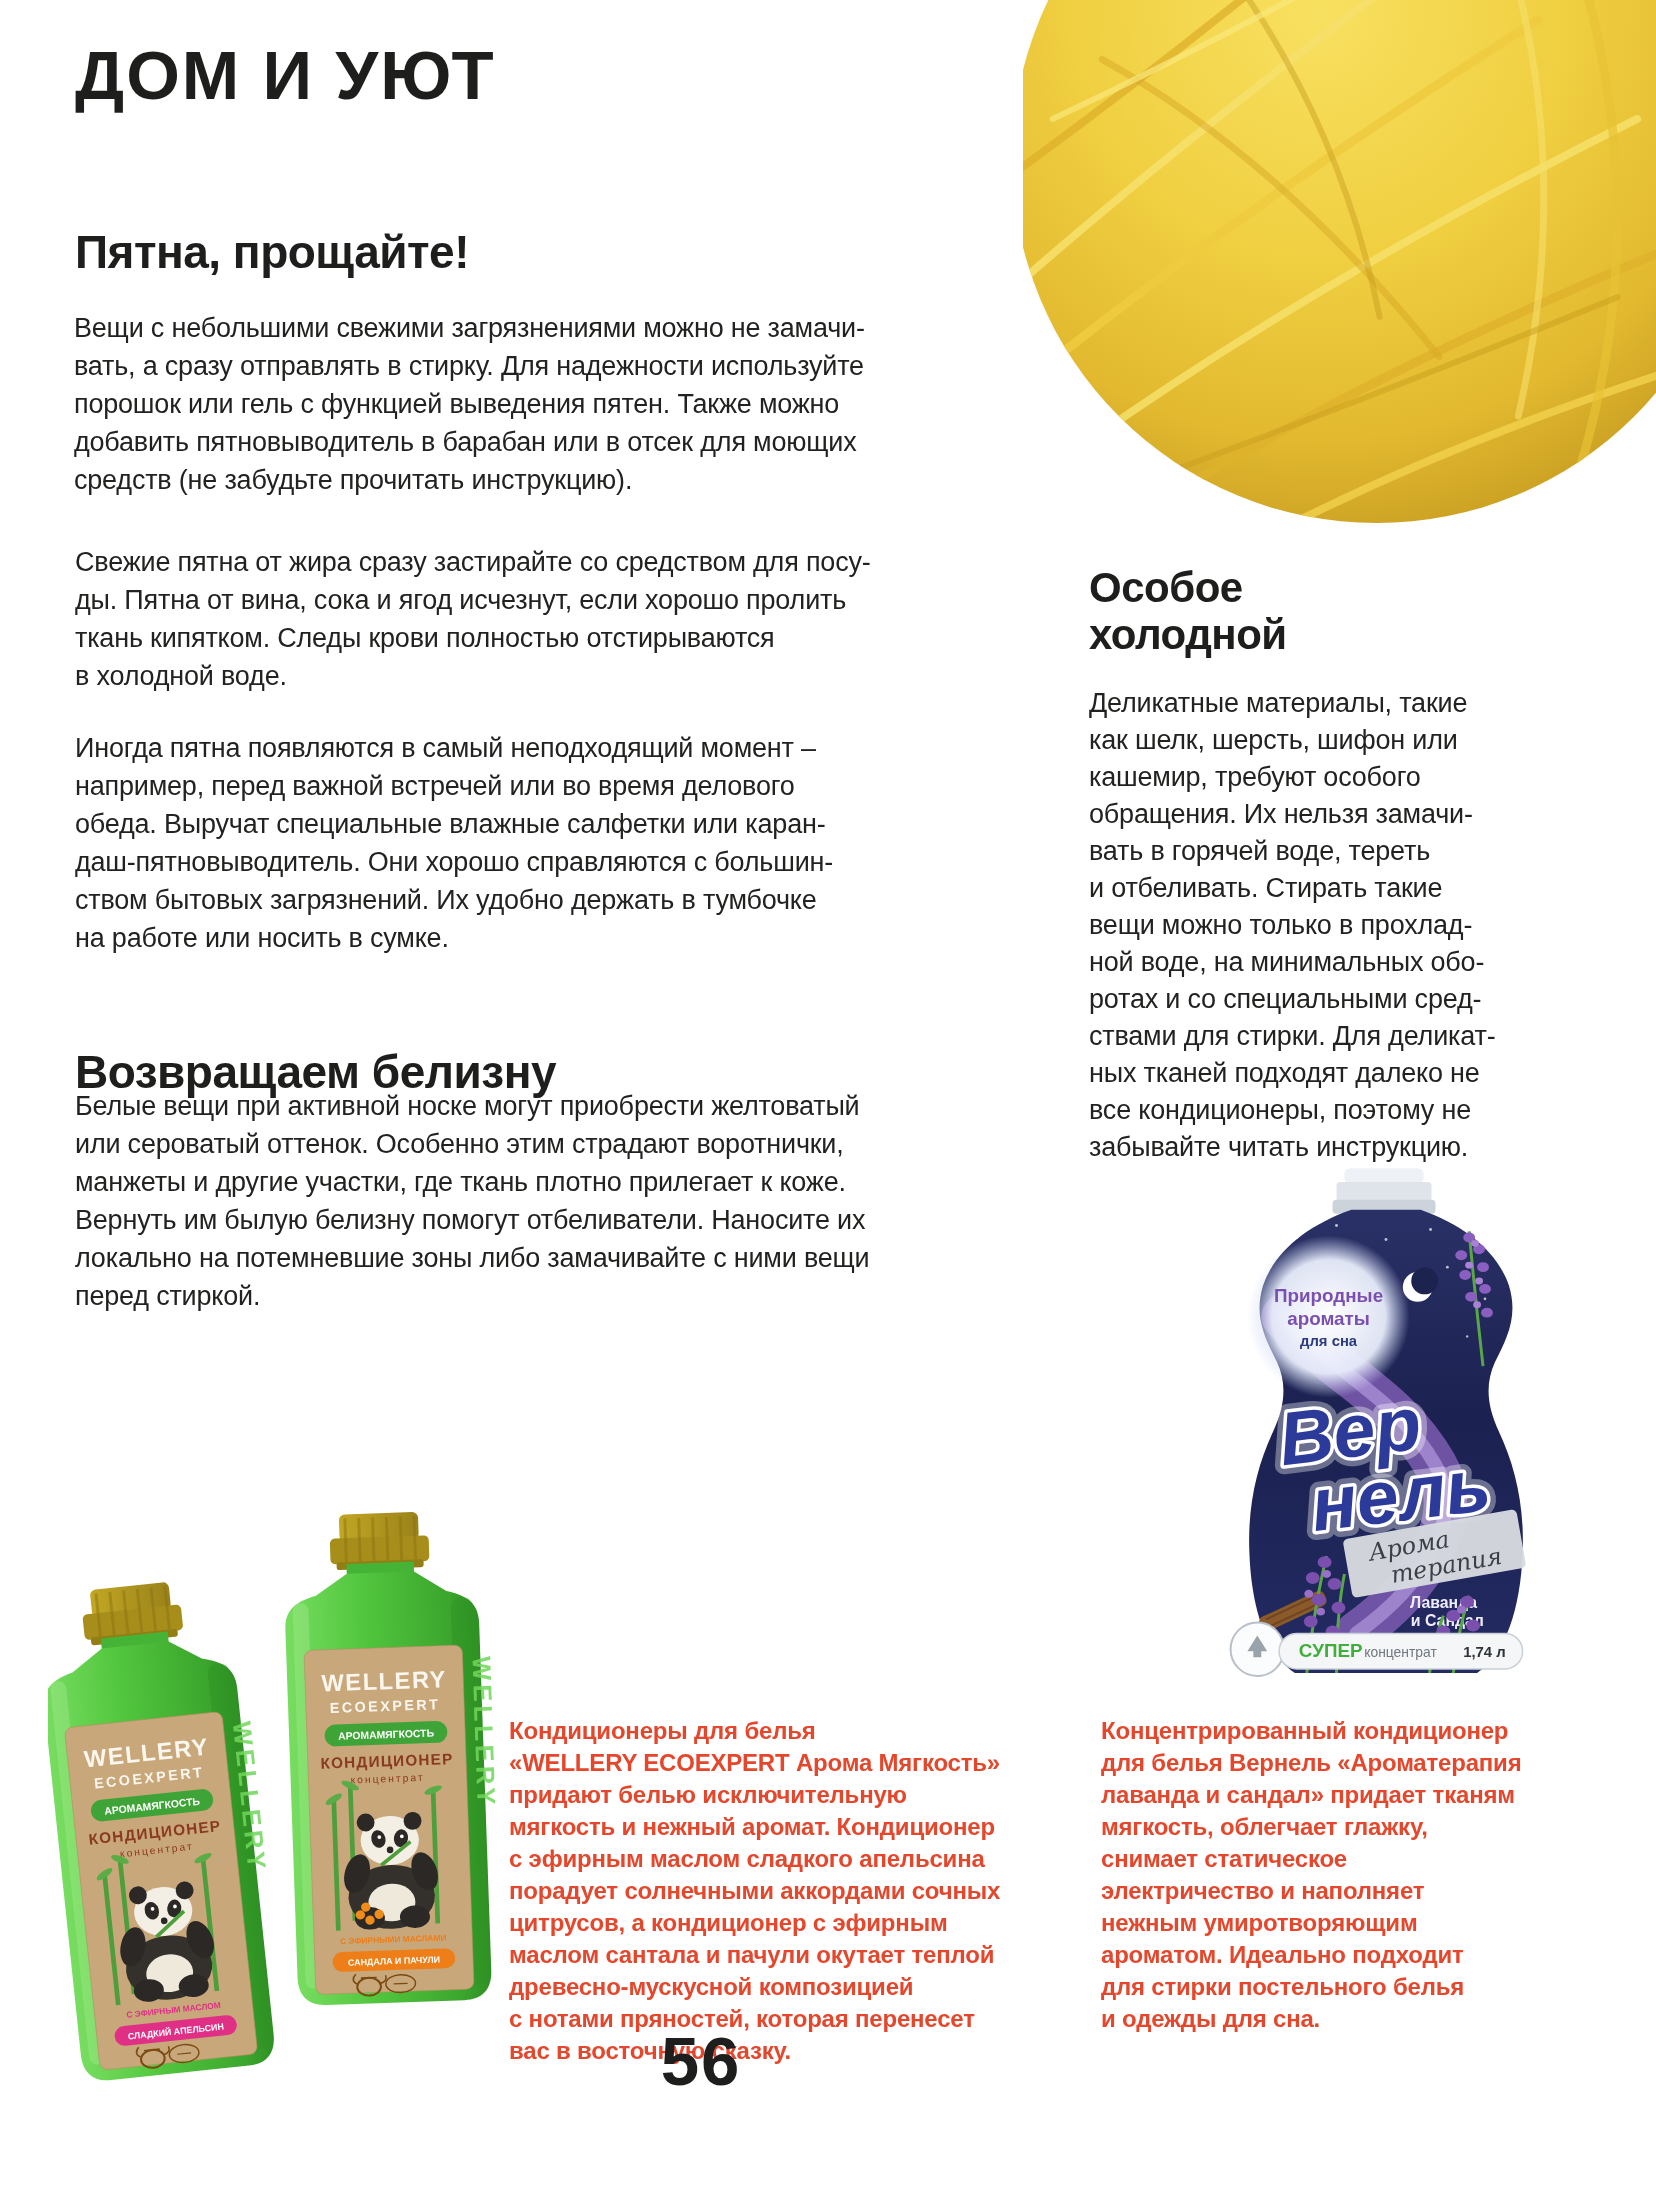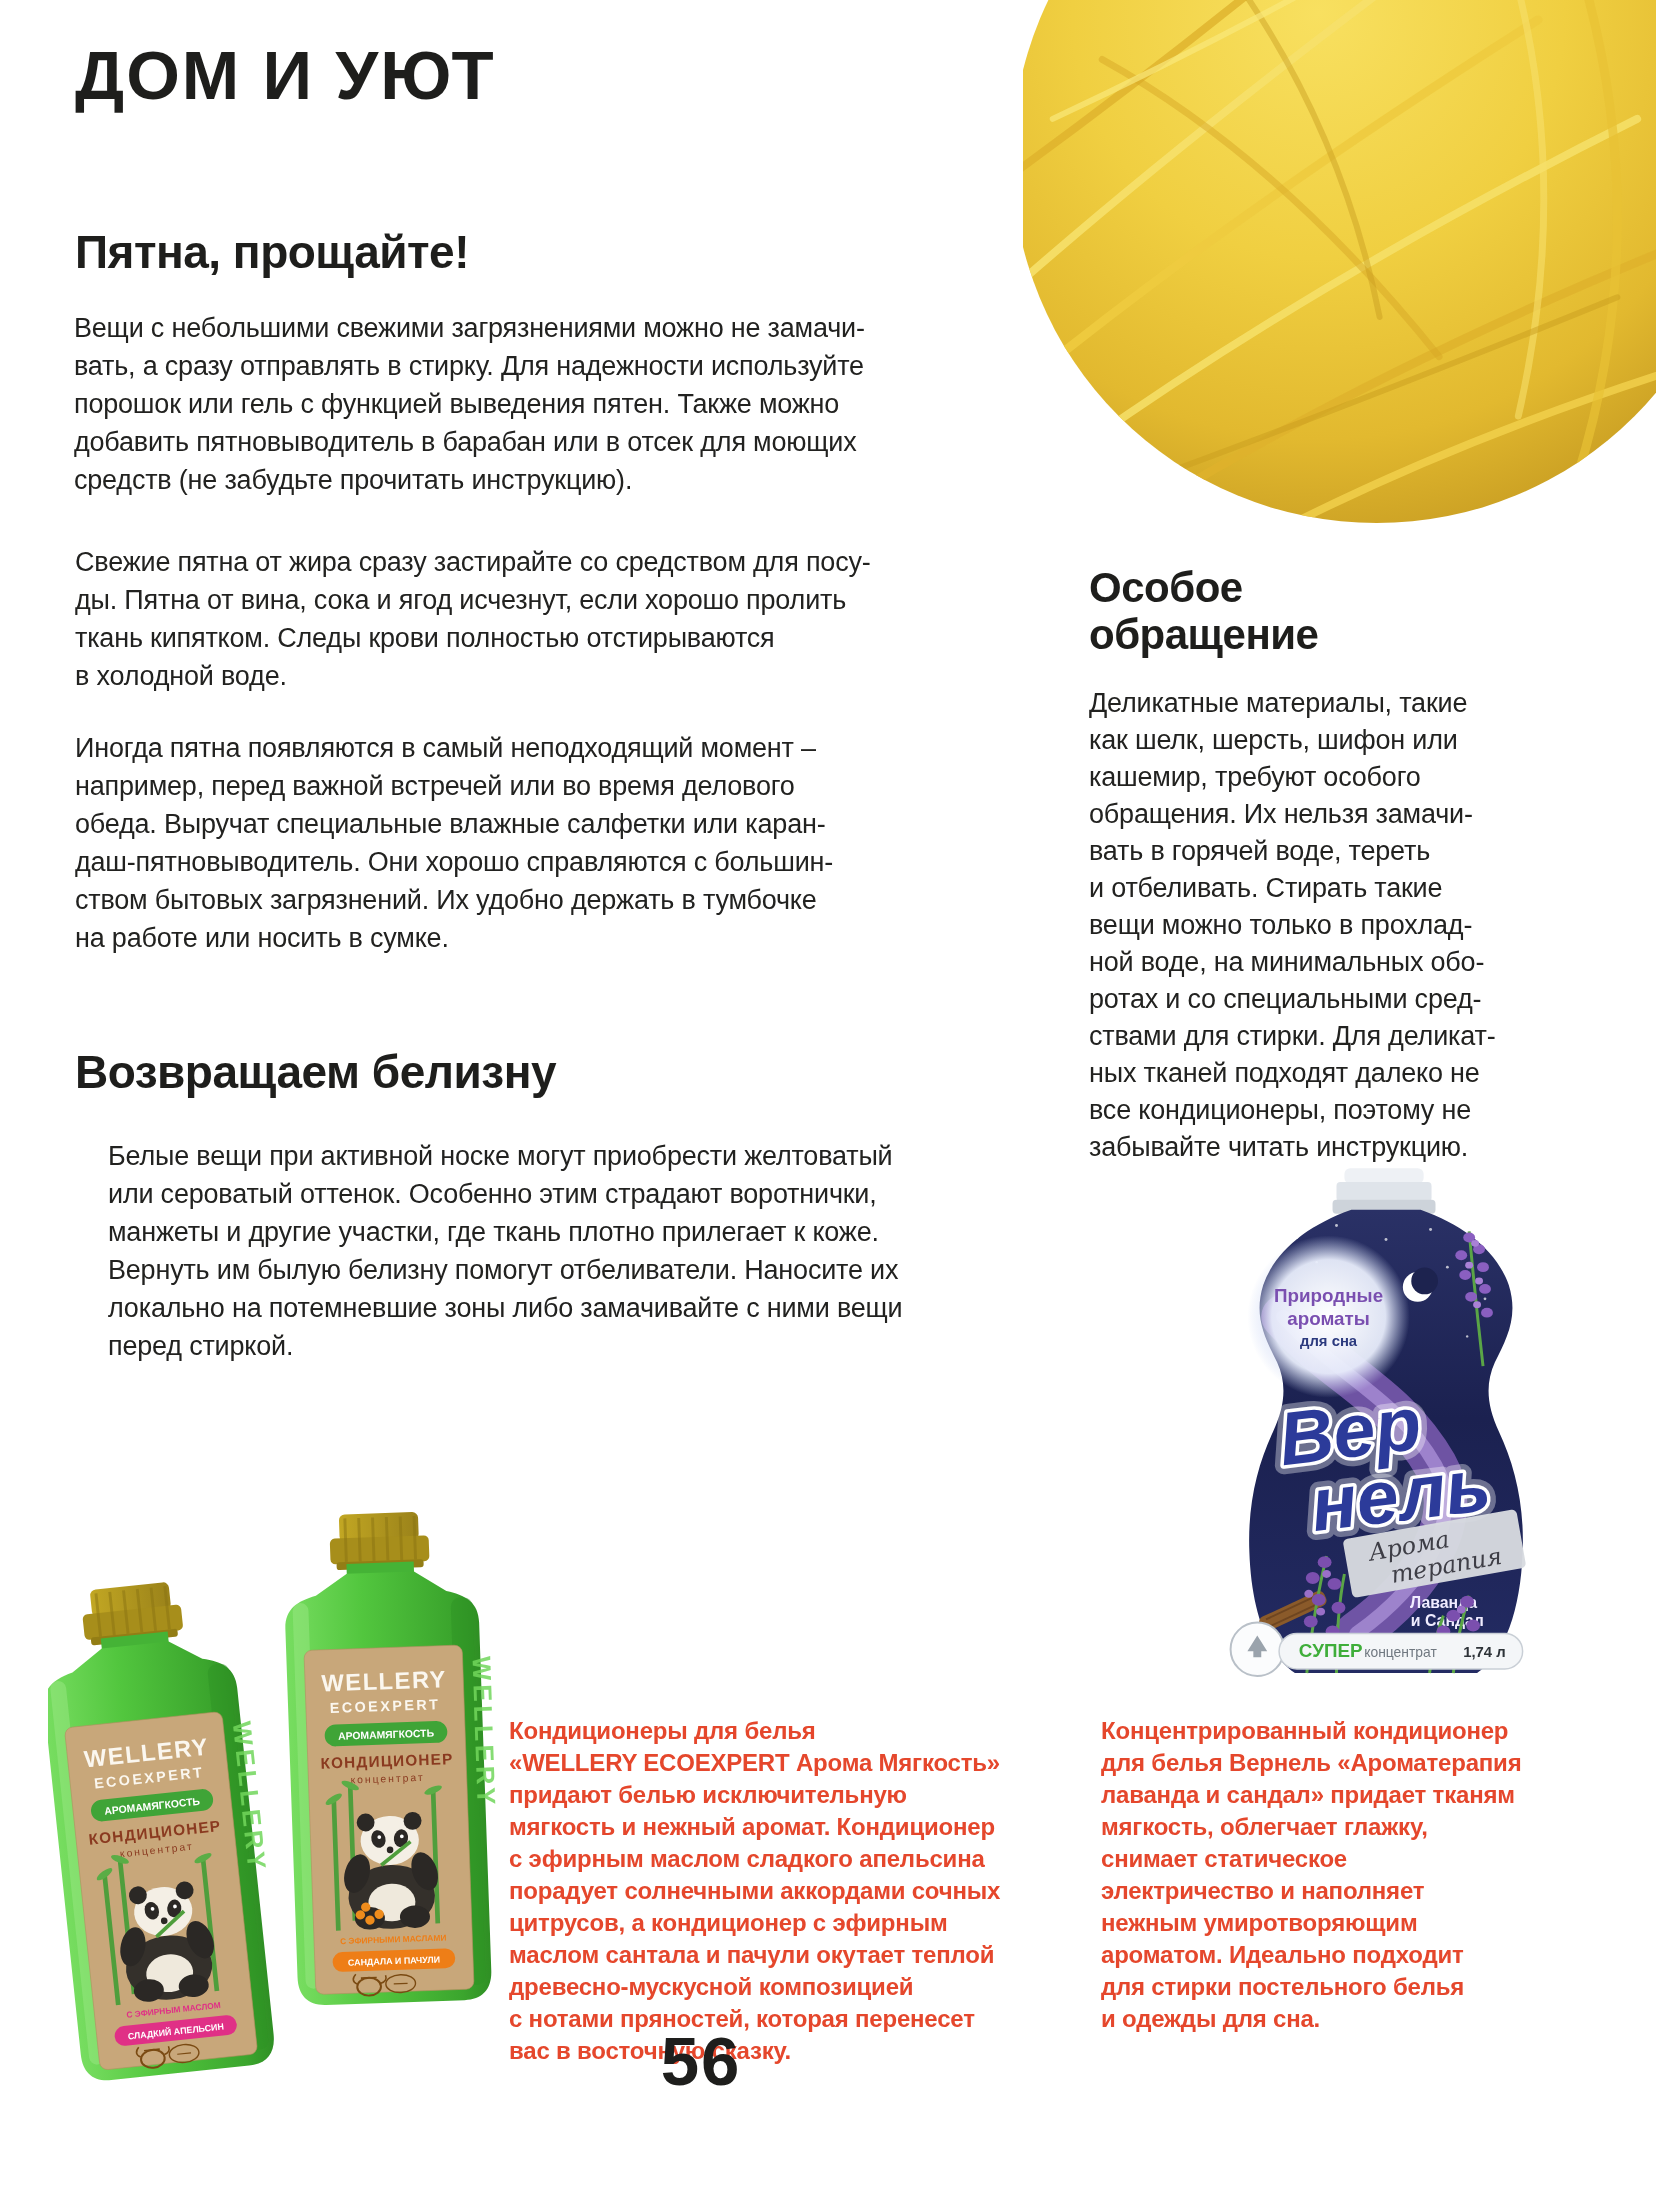--- a/index.html
+++ b/index.html
@@ -81,29 +81,29 @@
 ткань кипятком. Следы крови полностью отстирываются
 в холодной воде.</div>
   <div class="abs body-text" style="left:75px;top:729px;">Иногда пятна появляются в самый неподходящий момент –
 например, перед важной встречей или во время делового
 обеда. Выручат специальные влажные салфетки или каран-
 даш-пятновыводитель. Они хорошо справляются с большин-
 ством бытовых загрязнений. Их удобно держать в тумбочке
 на работе или носить в сумке.</div>
 
   <div class="abs h2" style="left:75px;top:1046px;">Возвращаем белизну</div>
-  <div class="abs body-text" style="left:75px;top:1137px;margin-left:33px;">Белые вещи при активной носке могут приобрести желтоватый
+  <div class="abs body-text" style="left:75px;top:1087px;">Белые вещи при активной носке могут приобрести желтоватый
 или сероватый оттенок. Особенно этим страдают воротнички,
 манжеты и другие участки, где ткань плотно прилегает к коже.
 Вернуть им былую белизну помогут отбеливатели. Наносите их
 локально на потемневшие зоны либо замачивайте с ними вещи
 перед стиркой.</div>
 
   <div class="abs h2 small" style="left:1089px;top:564px;">Особое
-обращение</div>
+холодной</div>
   <div class="abs body-text narrow" style="left:1089px;top:685px;">Деликатные материалы, такие
 как шелк, шерсть, шифон или
 кашемир, требуют особого
 обращения. Их нельзя замачи-
 вать в горячей воде, тереть
 и отбеливать. Стирать такие
 вещи можно только в прохлад-
 ной воде, на минимальных обо-
 ротах и со специальными сред-
 ствами для стирки. Для деликат-

